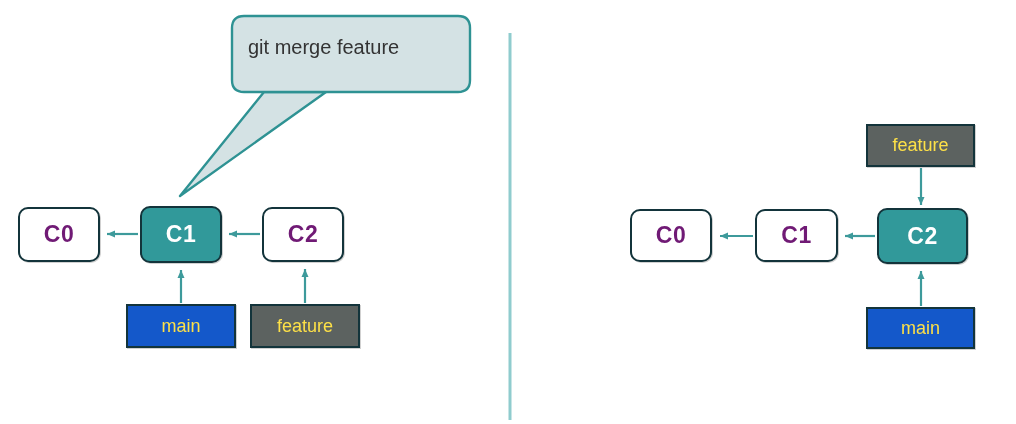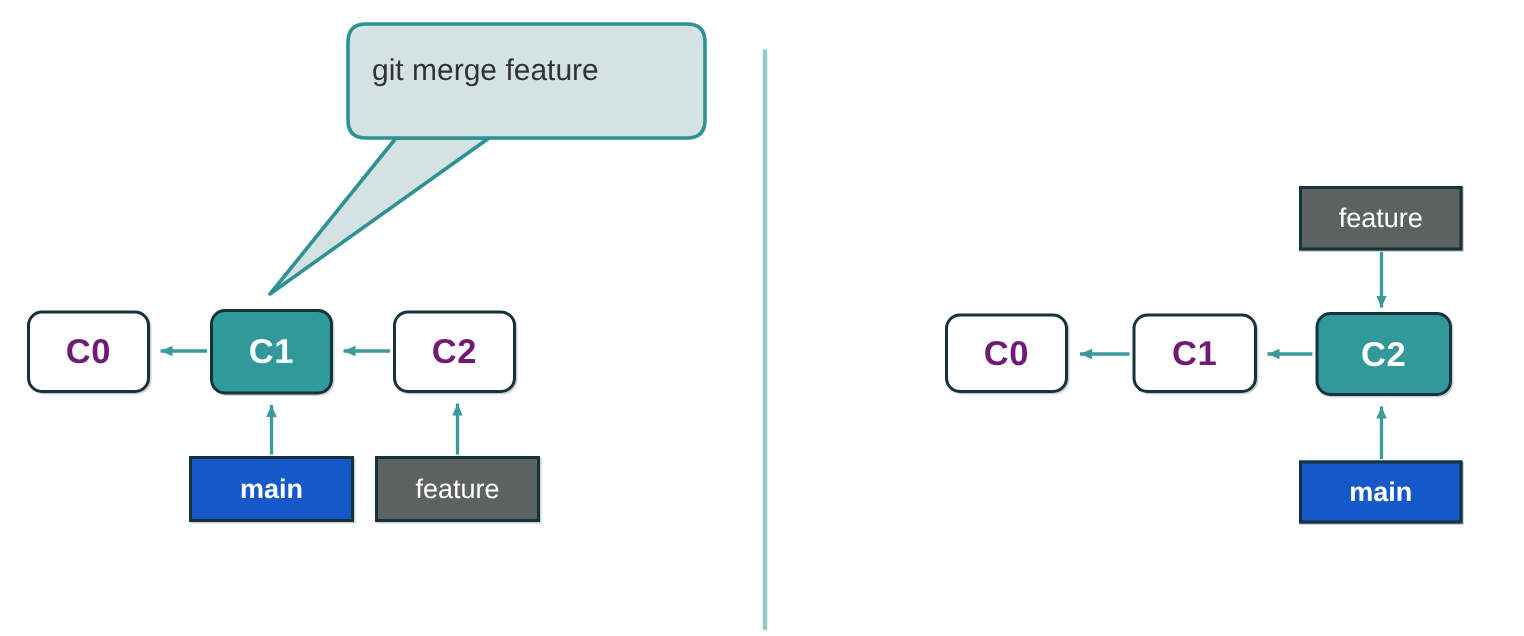--- a/index.html
+++ b/index.html
@@ -47,24 +47,24 @@
   }
   
   .branch {
     position: absolute;
     box-sizing: border-box;
     border: 2.5px solid #13343B;
     display: flex;
     align-items: center;
     justify-content: center;
     font-size: 18px;
-    color: #ffffff;
+    color: #fde047;
     box-shadow: 1px 1px 0px rgba(0,0,0,0.18);
   }
-  .branch.main   { background: #1458CA; font-weight: bold; }
+  .branch.main   { background: #1458CA; }
   .branch.feature{ background: #5C6260; }
 
   
   .bubble-text {
     position: absolute;
     left: 248px;
     top: 36px;
     width: 210px;
     font-size: 20px;
     color: #333333;

